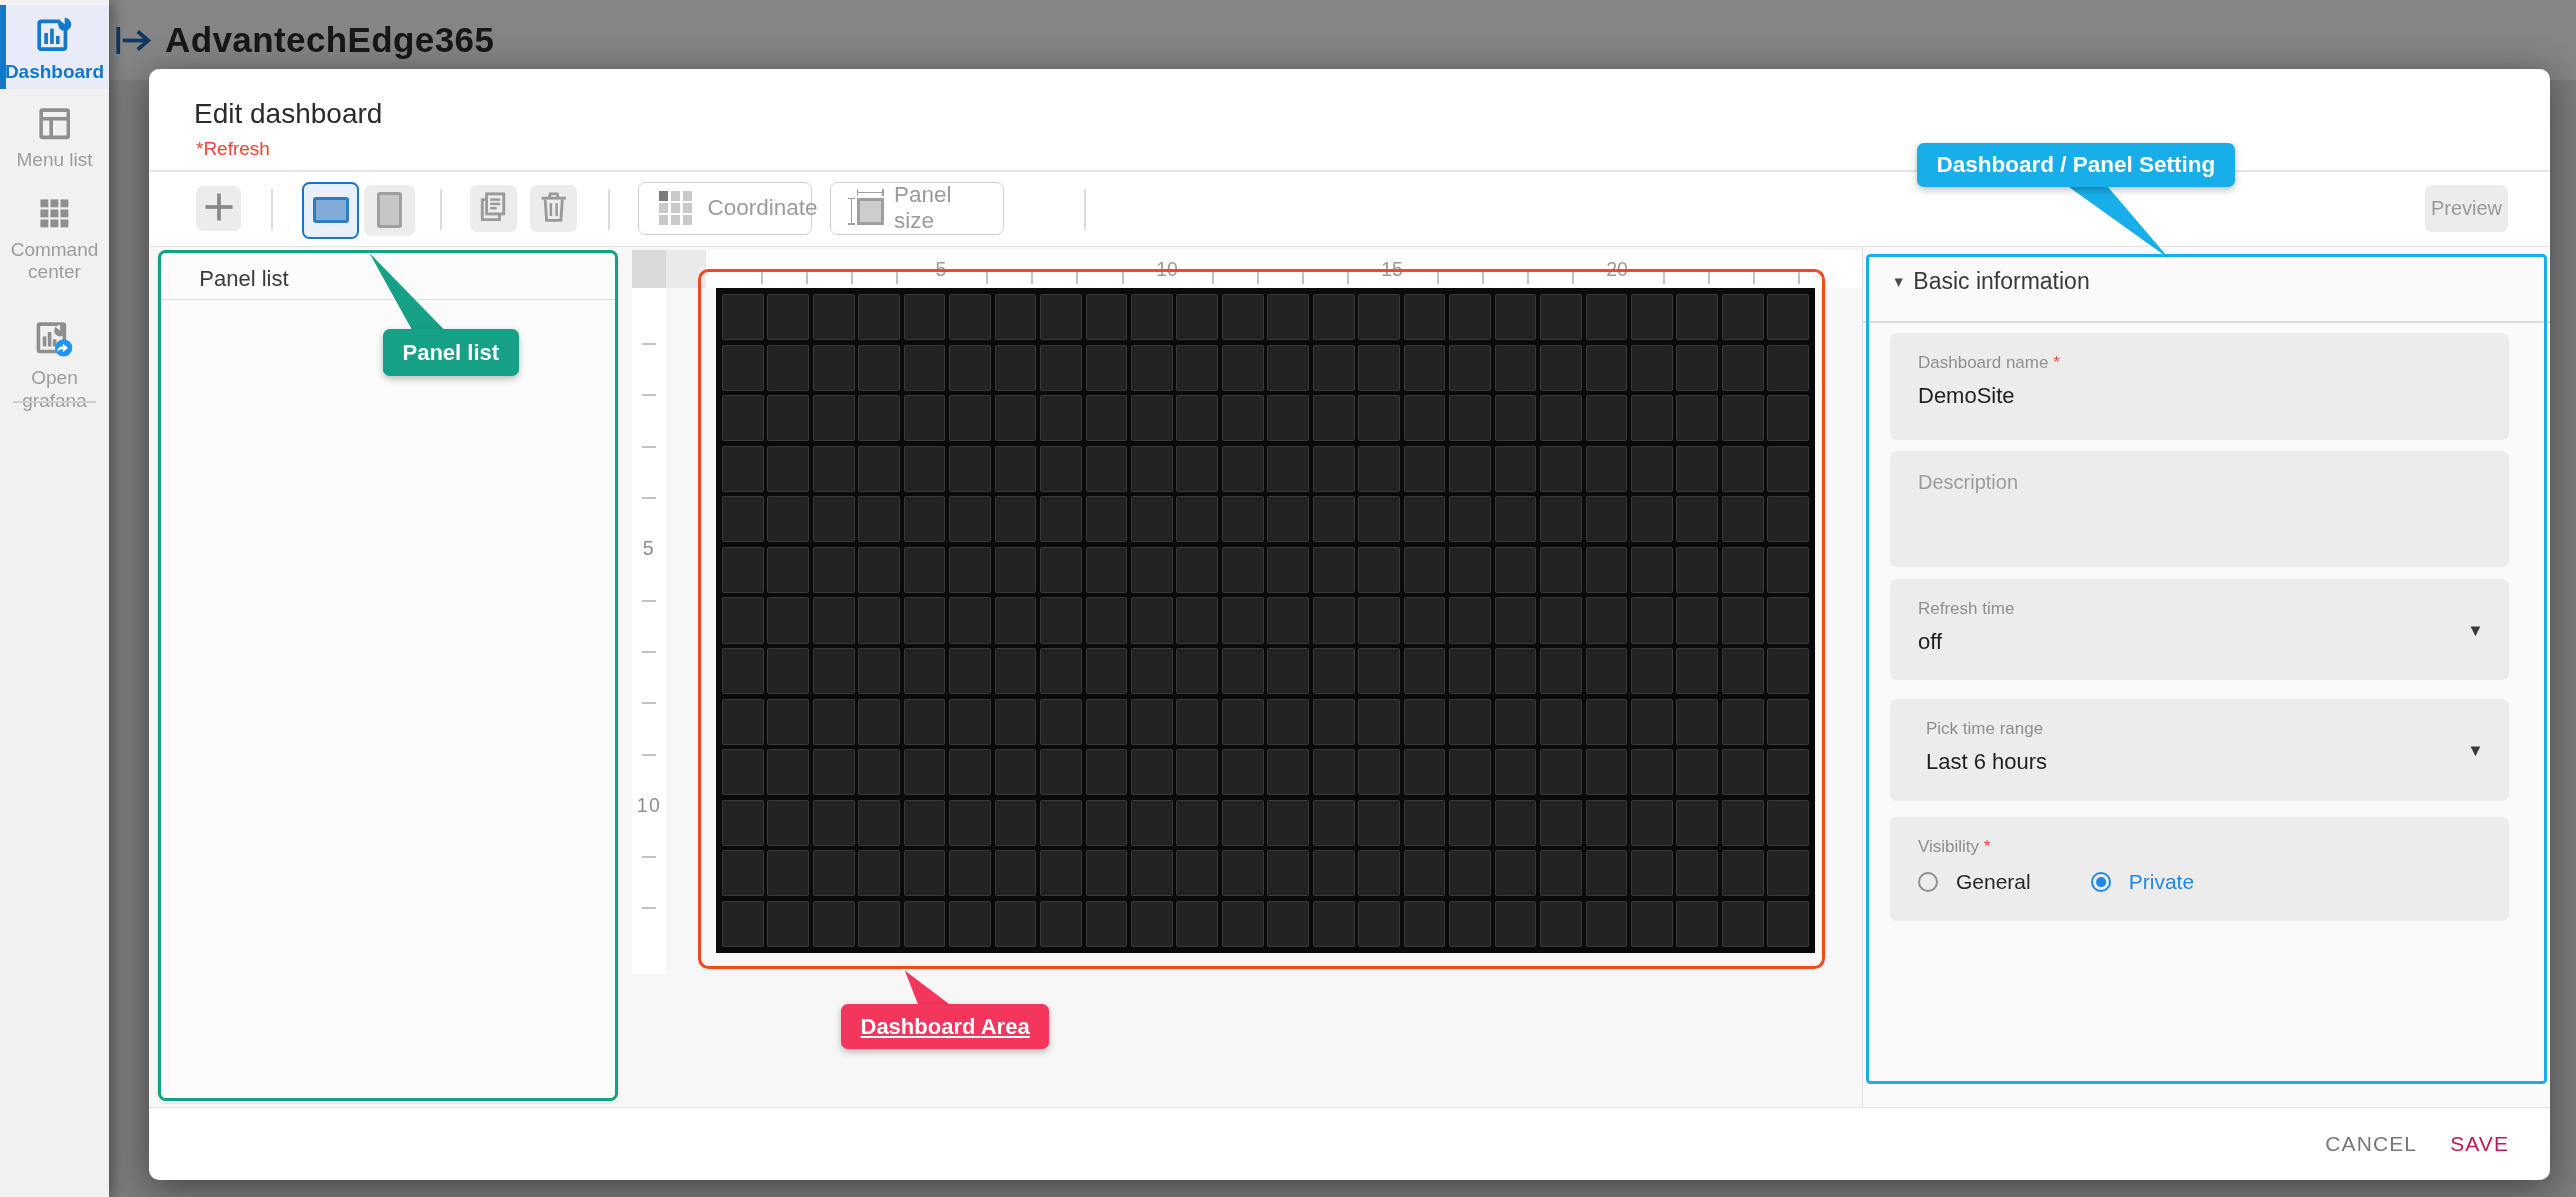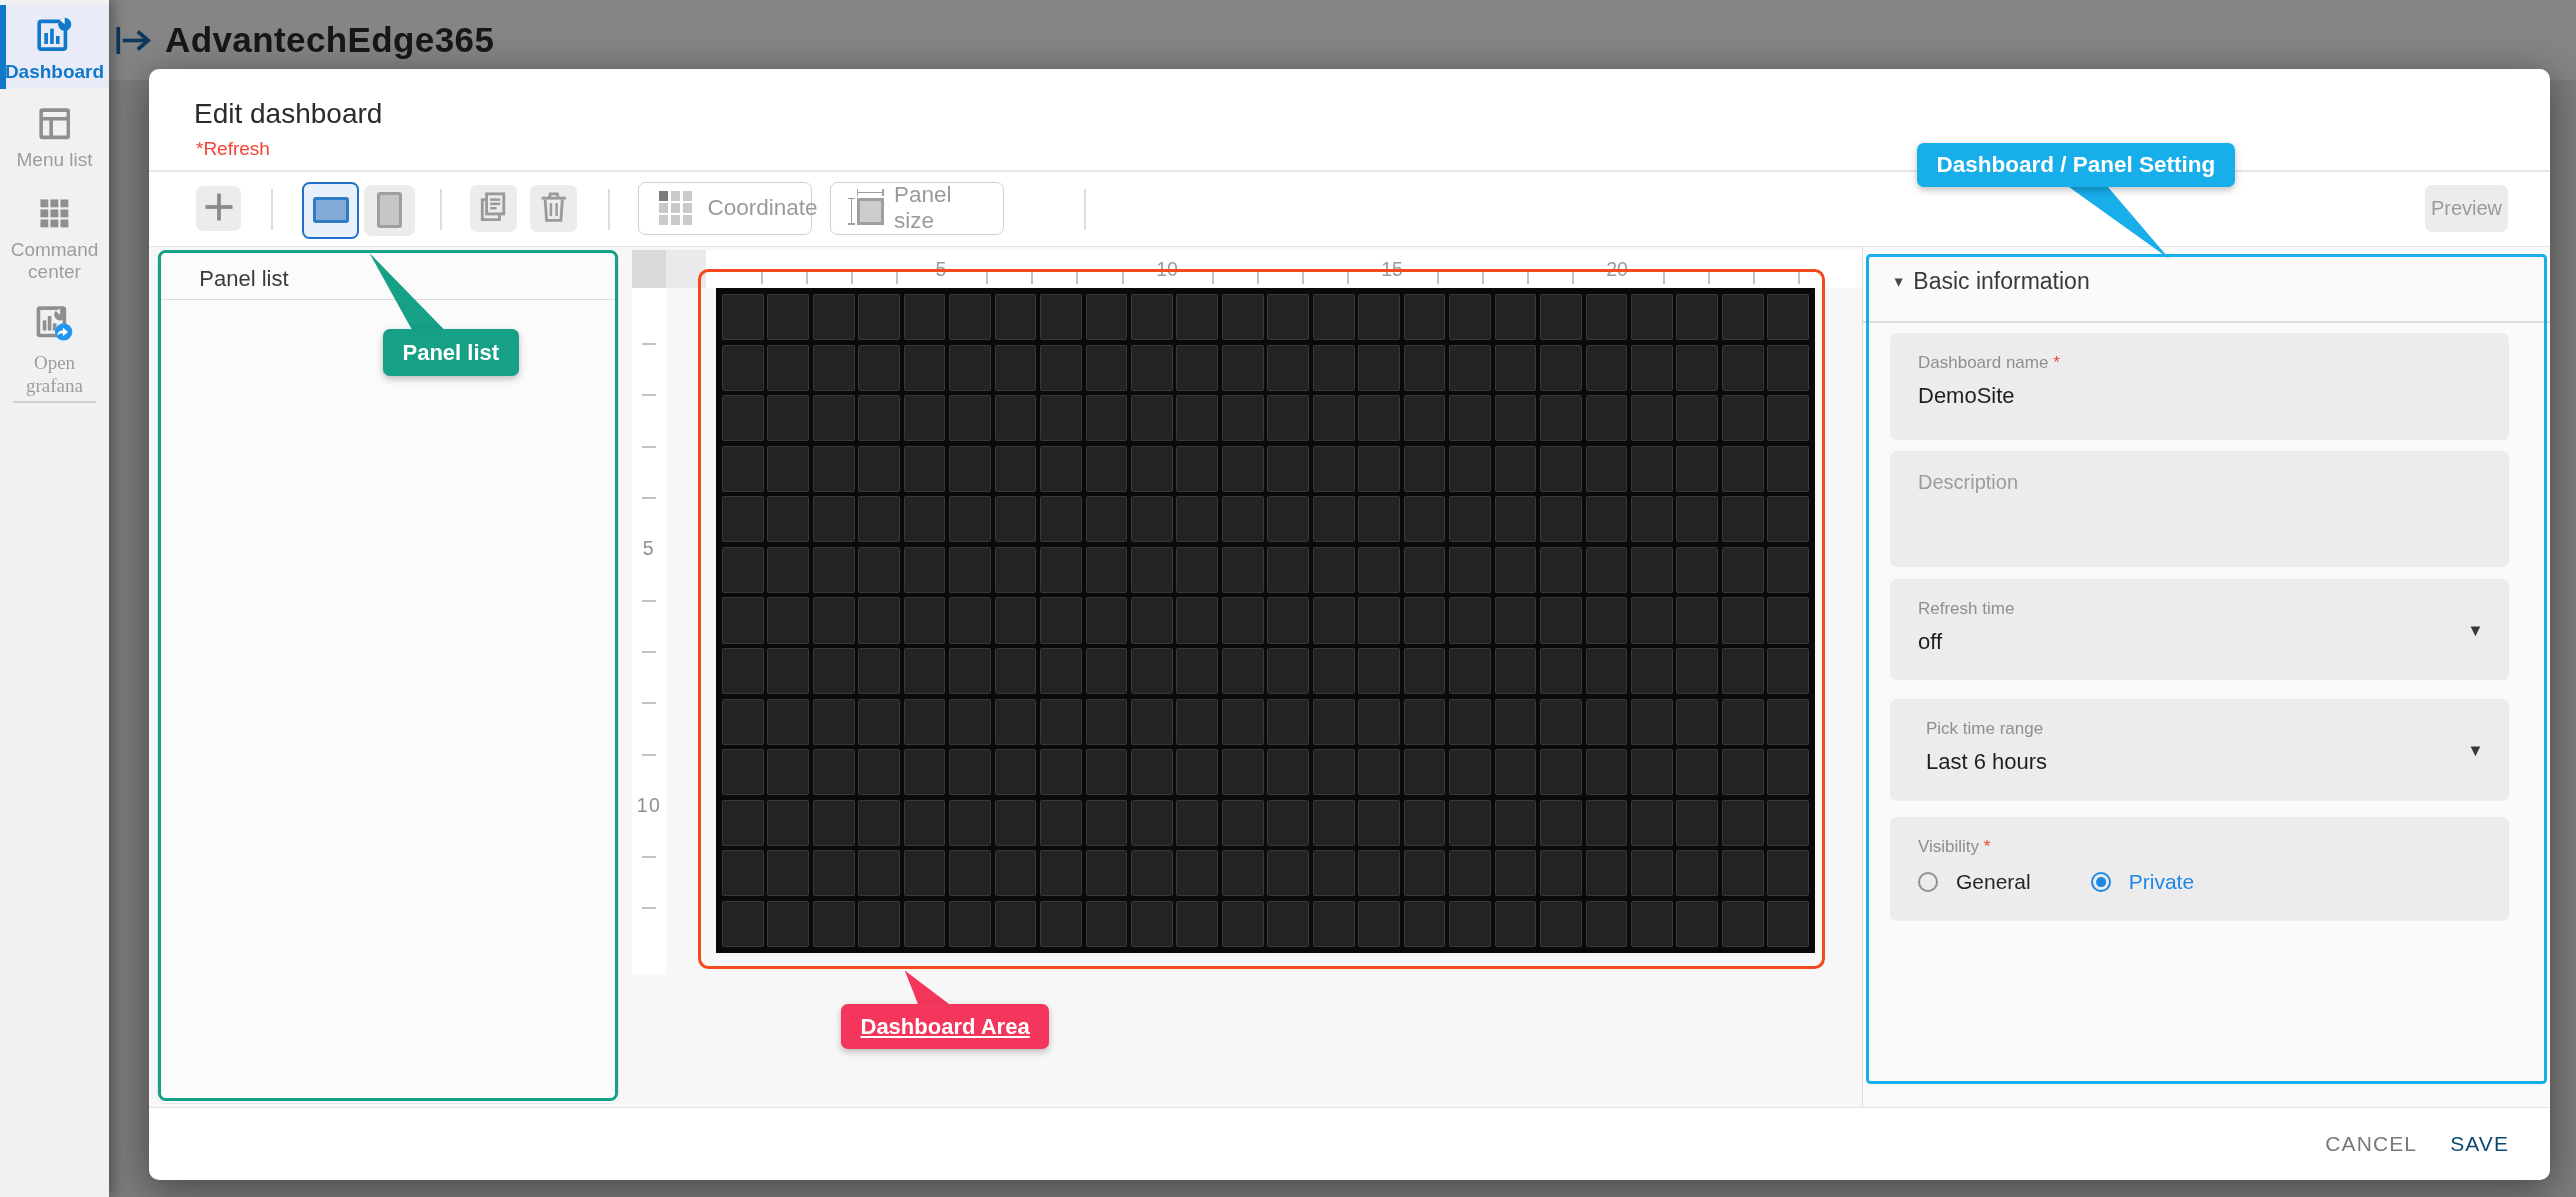--- a/index.html
+++ b/index.html
@@ -91,21 +91,21 @@
   .radio.on{border:2.6px solid #1e88e5;}
   .radio.on:after{content:"";position:absolute;left:50%;top:50%;width:9.8px;height:9.8px;border-radius:50%;
                   background:#1e88e5;transform:translate(-50%,-50%);}
   .rlabel{font-size:21px;color:#272727;margin-right:42px;cursor:pointer;}
   .rlabel.sel{color:#1e88e5;}
   
   .m-footer{position:absolute;left:0;bottom:0;width:100%;height:72px;display:flex;align-items:center;
             justify-content:flex-end;padding-right:41px;box-sizing:border-box;gap:33px;}
   .f-btn{font-size:21px;font-weight:500;letter-spacing:1.1px;cursor:pointer;}
   .f-cancel{color:#787878;}
-  .f-save{color:#0c4a6e;}
+  .f-save{color:#be185d;}
   
   .anno-box{position:absolute;z-index:30;box-sizing:border-box;}
   .anno-teal{left:158px;top:250px;width:460px;height:851px;border:3.8px solid #16a086;border-radius:7.5px;}
   .anno-orange{left:698px;top:269px;width:1127px;height:700px;border:3.8px solid #f4491d;border-radius:10.5px;}
   .anno-cyan{left:1866px;top:254px;width:681px;height:830px;border:3px solid #18aee9;border-radius:4.5px;}
   .tails{position:absolute;inset:0;z-index:31;pointer-events:none;}
   .badge{position:absolute;z-index:32;display:inline-flex;align-items:center;justify-content:center;
          color:#fff;font-weight:700;border-radius:6.8px;padding:0 19.5px;
          box-shadow:0 3px 7.5px rgba(0,0,0,.25);}
   .badge-teal{left:383px;top:329px;height:47px;font-size:22px;background:#16a086;}
@@ -166,21 +166,21 @@
               <rect x="16" y="16" width="11" height="11"></rect>
               <rect x="30" y="16" width="11" height="11"></rect>
             <rect x="2" y="30" width="11" height="11"></rect>
               <rect x="16" y="30" width="11" height="11"></rect>
               <rect x="30" y="30" width="11" height="11"></rect>
           </g>
         </svg>
       </span>
       <div class="lbl">Command center</div>
     </div>
-    <div class="sb-item" style="top:294px;height:95px;font-family:Liberation Serif, serif;">
+    <div class="sb-item" style="top:310px;height:95px;">
       <span class="sb-ic">
         <svg viewBox="0 0 52 50" width="38" height="36">
           <rect x="3" y="3" width="36" height="38" rx="2" fill="none" stroke="#8f8f8f" stroke-width="5"></rect>
           <rect x="9" y="20" width="5" height="14" fill="#8f8f8f"></rect>
           <rect x="16" y="14" width="5" height="20" fill="#8f8f8f"></rect>
           <rect x="23" y="24" width="5" height="10" fill="#8f8f8f"></rect>
           <circle cx="33" cy="12" r="8" fill="#8f8f8f"></circle>
           <path d="M33 12 L33 4 A8 8 0 0 0 27 7 Z" fill="#f1f1f1"></path>
           <circle cx="38" cy="36" r="12" fill="#2196f3"></circle>
           <path d="M37 30 l7 6 l-7 6 v-4 q-6 0 -8 4 q0 -8 8 -8 Z" fill="#ffffff"></path>

